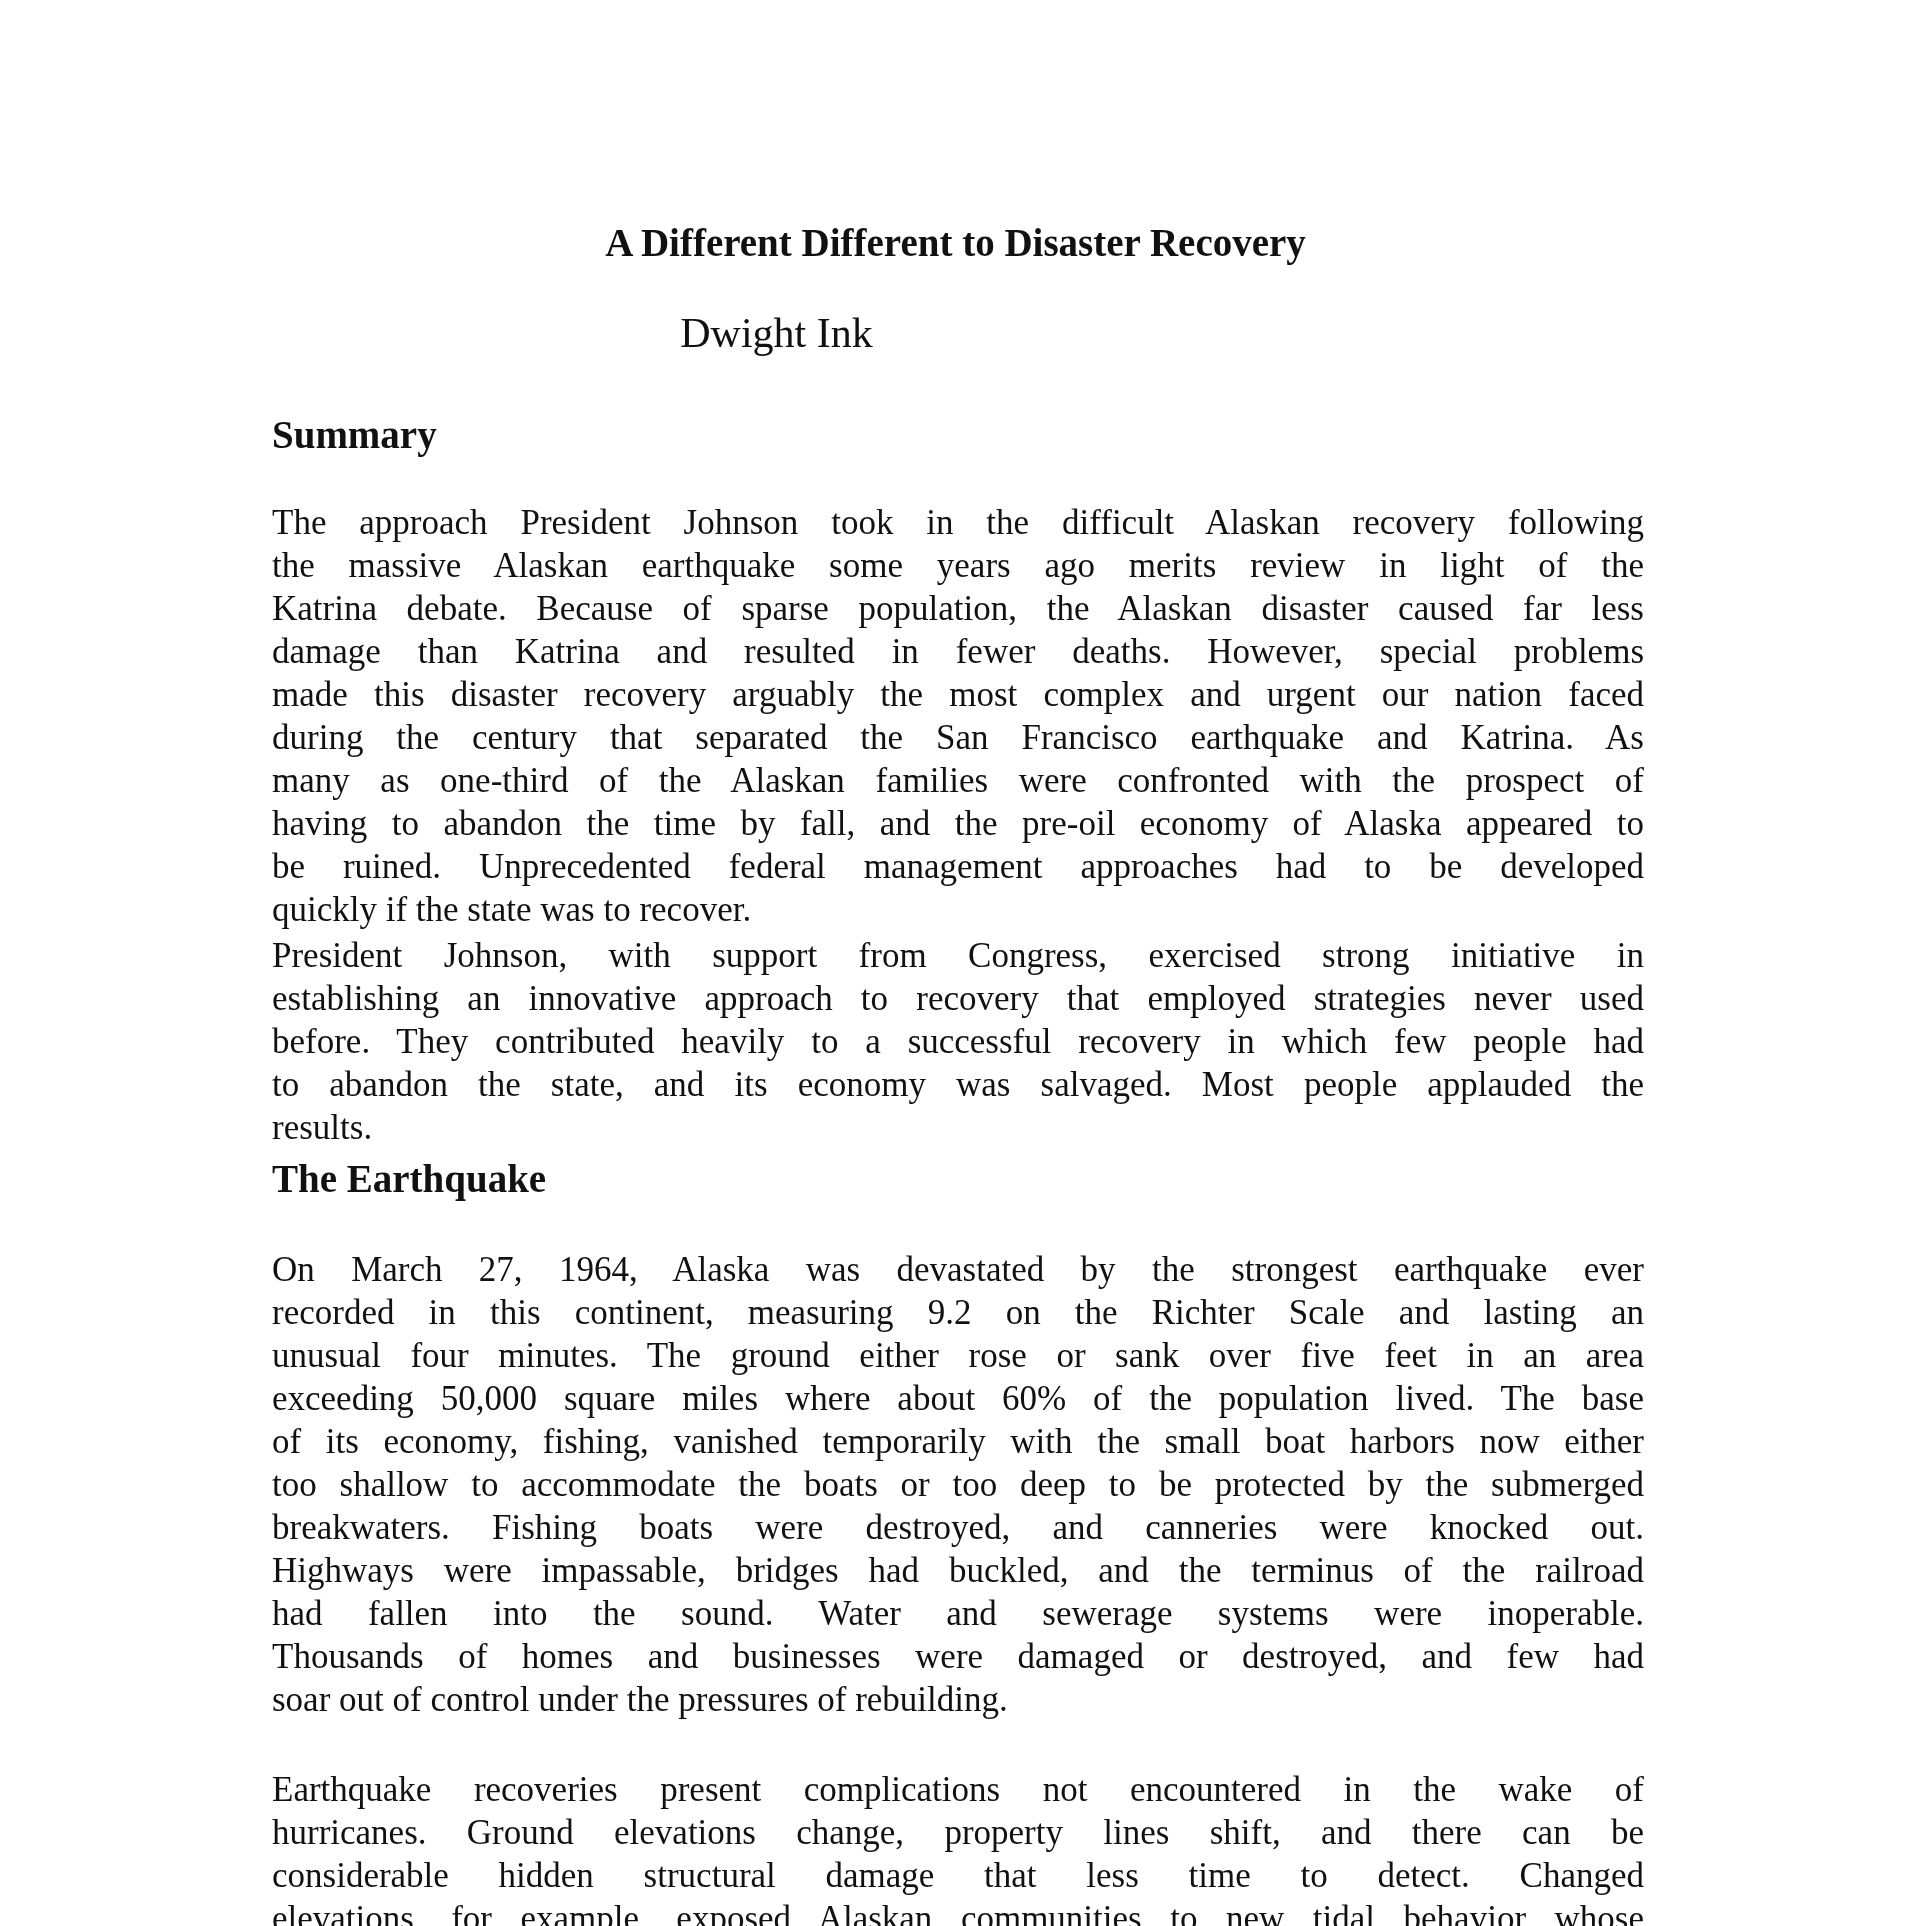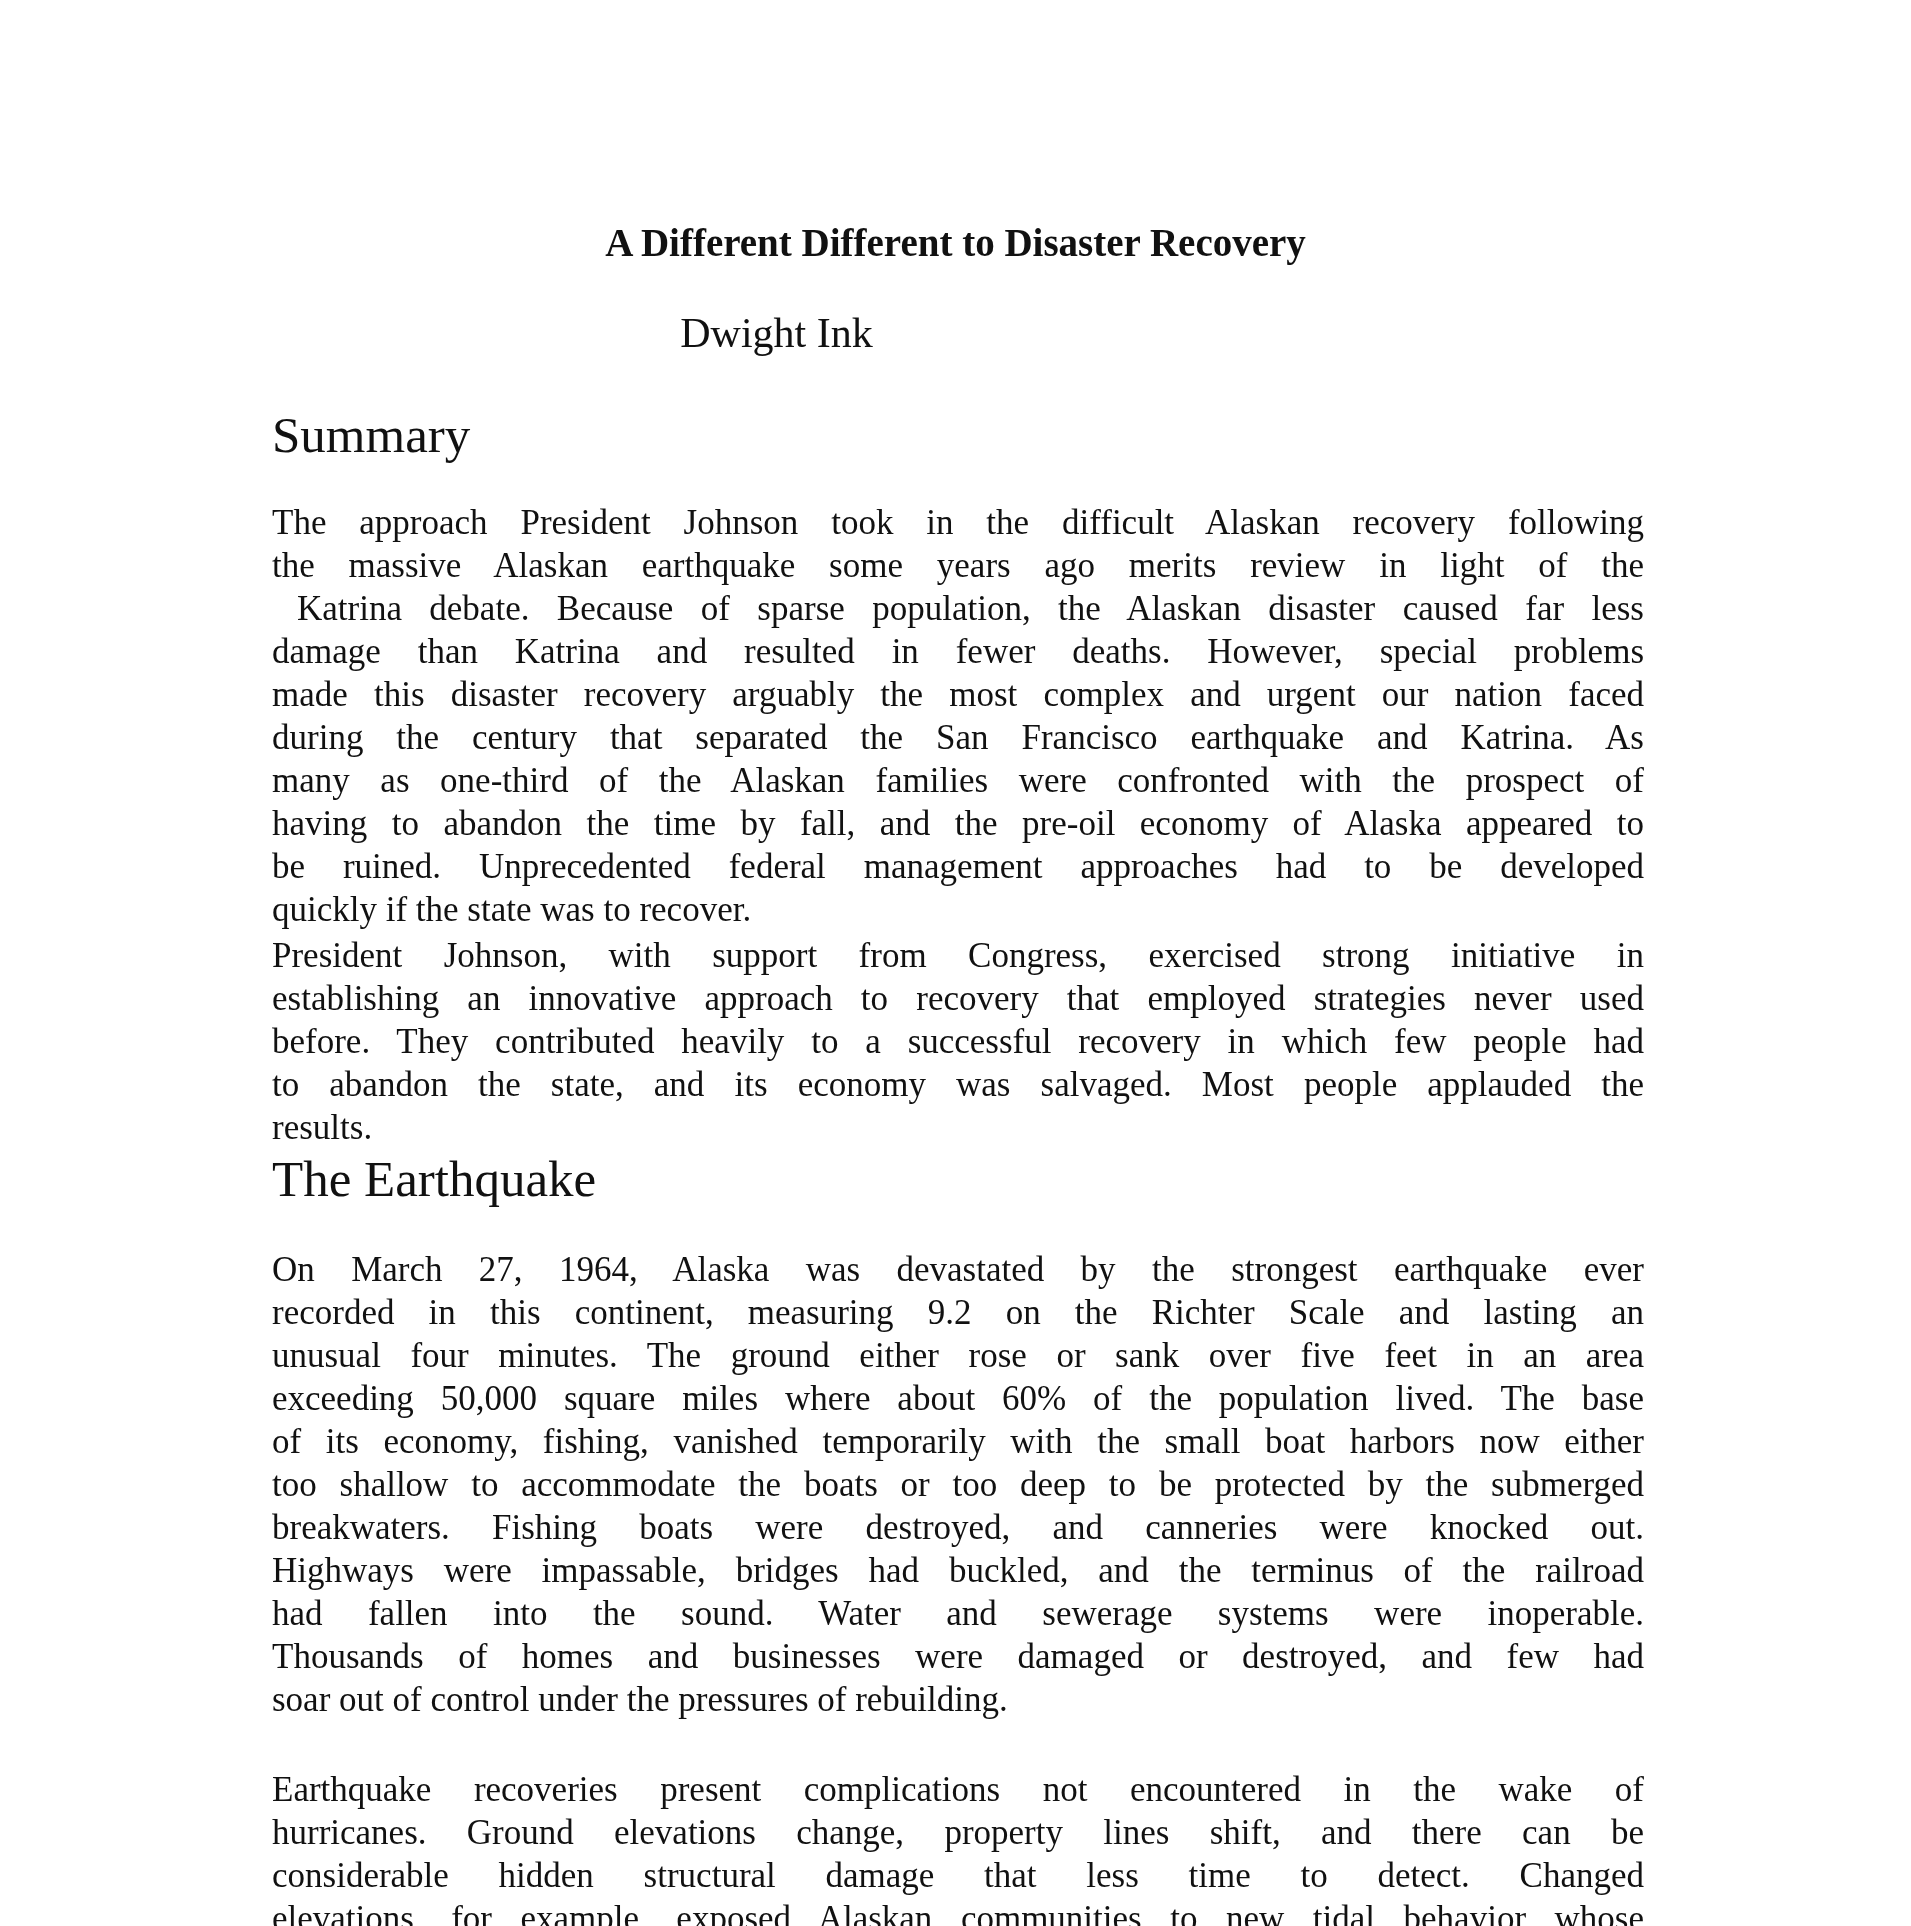--- a/index.html
+++ b/index.html
@@ -38,22 +38,22 @@
     left: 0;
     width: 1553px;
     top: 312px;
     text-align: center;
     font-size: 42px;
     line-height: 42px;
   }
   .heading {
     position: absolute;
     left: 272px;
-    font-weight: normal;
-    font-size: 51px;
+    font-weight: bold;
+    font-size: 39px;
     line-height: 46px;
     margin: 0;
   }
   .block {
     position: absolute;
     left: 272px;
     width: 1372px;
     font-size: 35px;
     margin: 0;
   }
@@ -76,21 +76,21 @@
 <div class="page">
 
   <h1 class="title">A Different Different to Disaster Recovery</h1>
   <div class="author">Dwight Ink</div>
 
   <h2 class="heading" style="top:412px;">Summary</h2>
 
   <div class="block" style="top:501px;">
     <span class="line" style="white-space: normal;">The approach President Johnson took in the difficult Alaskan recovery following</span>
     <span class="line" style="white-space: normal;">the massive Alaskan earthquake some years ago merits review in light of the</span>
-    <span class="line" style="white-space: normal; margin-left: 25px;">Katrina debate.  Because of sparse population, the Alaskan disaster caused far less</span>
+    <span class="line" style="white-space: normal;">Katrina debate.  Because of sparse population, the Alaskan disaster caused far less</span>
     <span class="line" style="white-space: normal;">damage than Katrina and resulted in fewer deaths.  However, special problems</span>
     <span class="line" style="white-space: normal;">made this disaster recovery arguably the most complex and urgent our nation faced</span>
     <span class="line" style="white-space: normal;">during the century that separated the San Francisco earthquake and Katrina.  As</span>
     <span class="line" style="white-space: normal;">many as one-third of the Alaskan families were confronted with the prospect of</span>
     <span class="line" style="white-space: normal;">having to abandon the time by fall, and the pre-oil economy of Alaska appeared to</span>
     <span class="line" style="white-space: normal;">be ruined.  Unprecedented federal management approaches had to be developed</span>
     <span class="line last" style="white-space: normal;">quickly if the state was to recover.</span>
   </div>
 
   <div class="block" style="top:934px;">

